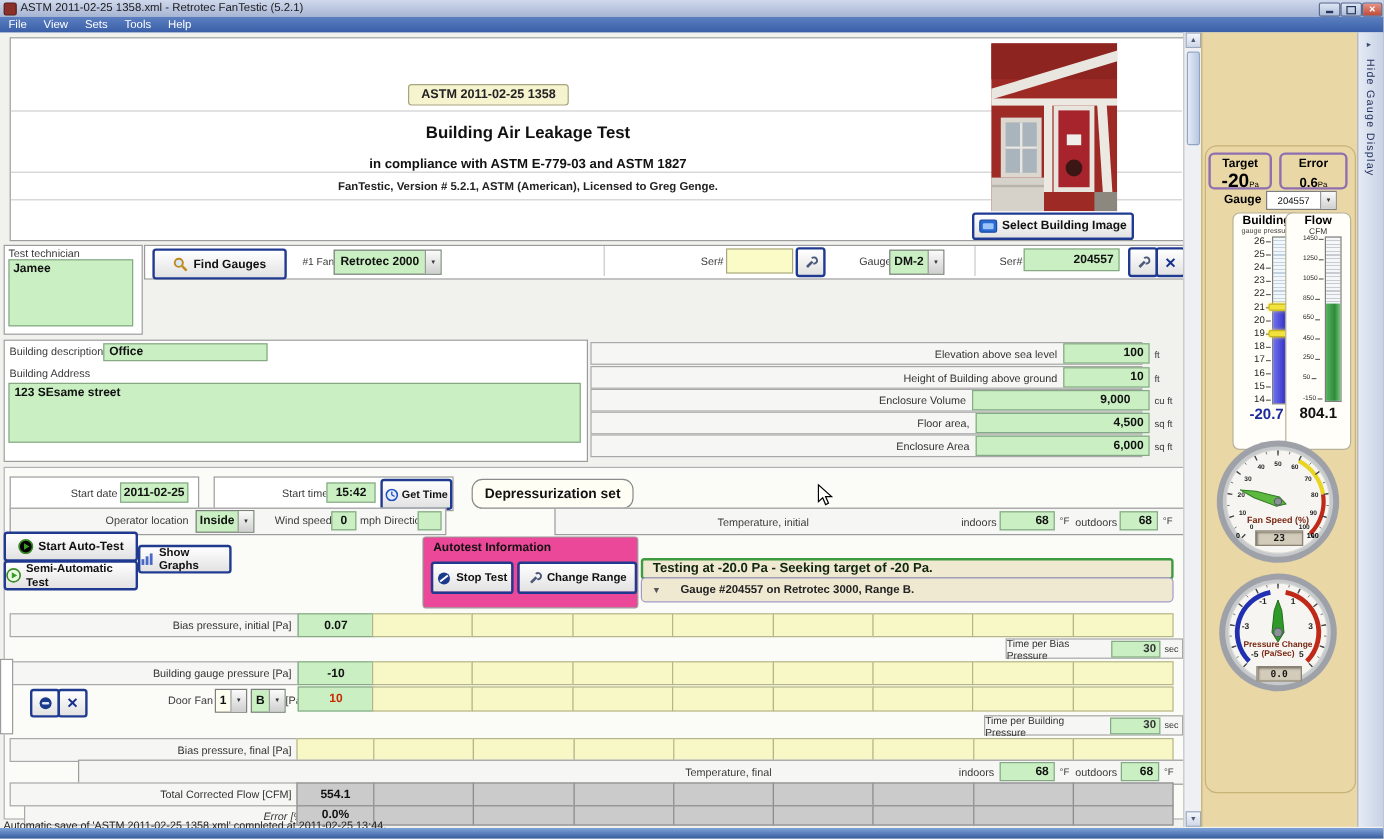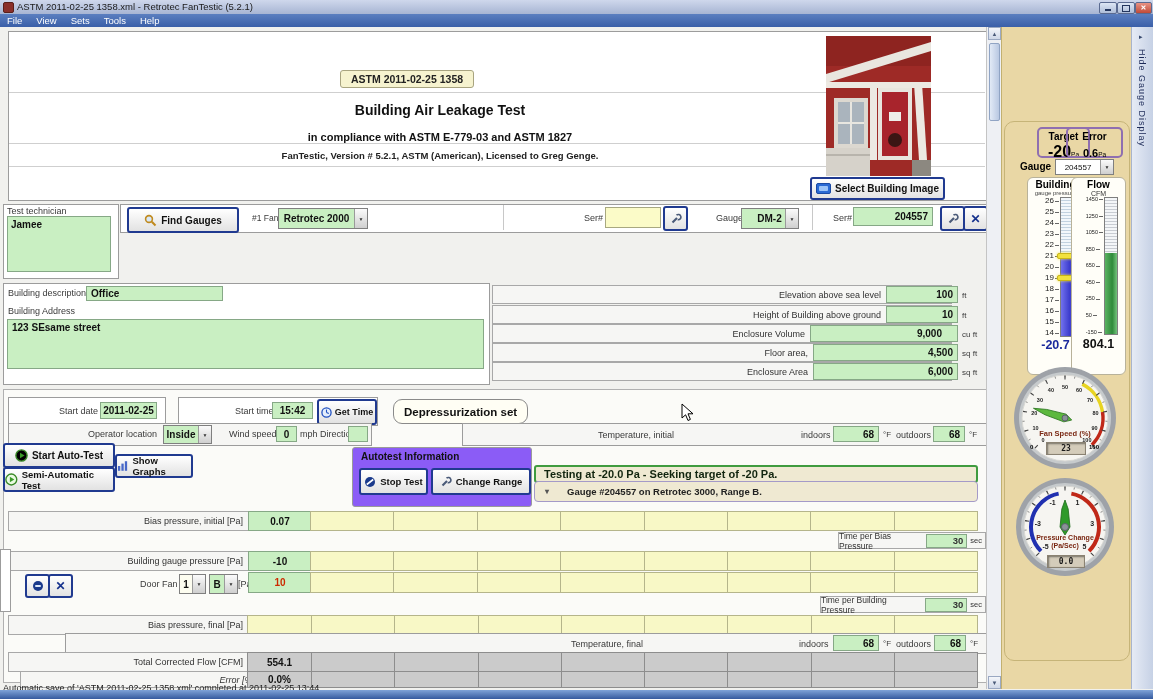--- a/index.html
+++ b/index.html
@@ -128,21 +128,21 @@
   </div>
   <span class="a lb" style="left:584px;top:213px;">Ser#</span>
   <div class="a yi" style="left:605px;top:207px;width:54px;height:19px;"></div>
   <div class="a nb" style="left:663px;top:206px;width:21px;height:21px;">
     <svg width="12" height="12" viewBox="0 0 12 12">
         <path d="M2.5 9.5 L7 5" stroke="#4a5a78" stroke-width="2.2"></path>
         <path d="M6.5 2.2 a2.6 2.6 0 1 1 1.2 4.4" fill="none" stroke="#4a5a78" stroke-width="1.6"></path>
       </svg>
   </div>
   <span class="a lb" style="left:716px;top:213px;">Gauge</span>
-  <div class="a dd" style="left:741px;top:208px;width:44px;height:19px;padding-left:12px;">
+  <div class="a dd" style="left:741px;top:208px;width:44px;height:19px;">
     <span class="tx">DM-2</span>
     <span class="ar">▼</span>
   </div>
   <span class="a lb" style="left:833px;top:213px;">Ser#</span>
   <div class="a gi" style="left:853px;top:207px;width:80px;height:19px;display:flex;align-items:center;justify-content:flex-end;padding-right:4px;box-sizing:border-box;">204557</div>
   <div class="a nb" style="left:940px;top:206px;width:21px;height:21px;">
     <svg width="12" height="12" viewBox="0 0 12 12">
         <path d="M2.5 9.5 L7 5" stroke="#4a5a78" stroke-width="2.2"></path>
         <path d="M6.5 2.2 a2.6 2.6 0 1 1 1.2 4.4" fill="none" stroke="#4a5a78" stroke-width="1.6"></path>
       </svg>
@@ -244,21 +244,21 @@
   </div>
   <div class="a nb" style="left:115px;top:454px;width:74px;height:20px;font-size:9.5px;">
     <svg width="12" height="12" viewBox="0 0 12 12">
         <rect x="1" y="6" width="2.4" height="5" fill="#4868c8"></rect>
         <rect x="4.6" y="3.5" width="2.4" height="7.5" fill="#4868c8"></rect>
         <rect x="8.2" y="1" width="2.4" height="10" fill="#4868c8"></rect>
       </svg>
     <span>Show Graphs</span>
   </div>
 
-  <div class="a" style="left:352px;top:447px;width:178px;height:58px;border:1px solid #9a9a9a;border-radius:3px;background:#8b5cf6;">
+  <div class="a" style="left:352px;top:447px;width:178px;height:58px;border:1px solid #9a9a9a;border-radius:3px;background:#ec4899;">
     <span class="a bd" style="left:8px;top:3px;font-size:10px;color:#111;">Autotest Information</span>
     <div class="nb a" style="left:6px;top:20px;width:65px;height:23px;font-size:9.5px;">
       <svg width="12" height="12" viewBox="0 0 12 12">
           <circle cx="6" cy="6" r="5" fill="#1a3a8c"></circle>
           <line x1="2.8" y1="8.5" x2="9.2" y2="3.5" stroke="#fff" stroke-width="1.6"></line>
         </svg>
       <span>Stop Test</span>
     </div>
     <div class="nb a" style="left:78px;top:20px;width:96px;height:23px;font-size:9.5px;">
       <svg width="12" height="12" viewBox="0 0 12 12">
@@ -415,21 +415,21 @@
       </div>
     <div class="a" style="left:2px;top:16px;width:11px;height:78px;background:linear-gradient(90deg,#e2eaf6,#b9c8e2);border:1px solid #90a4c4;border-radius:2px;box-sizing:border-box;"></div>
     <div class="sb-arrow a" style="left:1px;top:649px;">
         <span>▼</span>
       </div>
   </div>
 
   <div class="a panel"></div>
   <div class="a" style="left:1004px;top:121px;width:124px;height:538px;border:1px solid #c6b478;border-radius:10px;"></div>
 
-  <div class="a pebox" style="left:1037px;top:127px;width:53px;height:31px;">
+  <div class="a pebox" style="left:1007px;top:127px;width:53px;height:31px;">
     <div class="bd" style="font-size:10px;margin-top:2px;">Target</div>
     <div style="margin-top:1px;"><span class="bd" style="font-size:16px;">-20</span><span style="font-size:6.5px;">Pa</span></div>
   </div>
   <div class="a pebox" style="left:1066px;top:127px;width:57px;height:31px;">
     <div class="bd" style="font-size:10px;margin-top:2px;">Error</div>
     <div style="margin-top:1px;"><span class="bd" style="font-size:11px;">0.6</span><span style="font-size:6.5px;">Pa</span></div>
   </div>
   <span class="a bd" style="left:1020px;top:161px;font-size:10px;">Gauge</span>
   <div class="a dd" style="left:1055px;top:159px;width:57px;height:14px;background:#fff;font-weight:normal;font-size:8px;">
     <span class="tx">204557</span>

